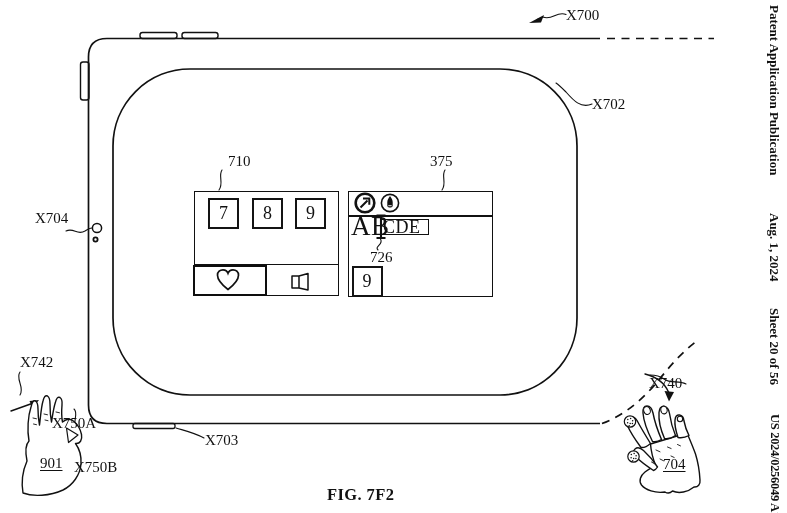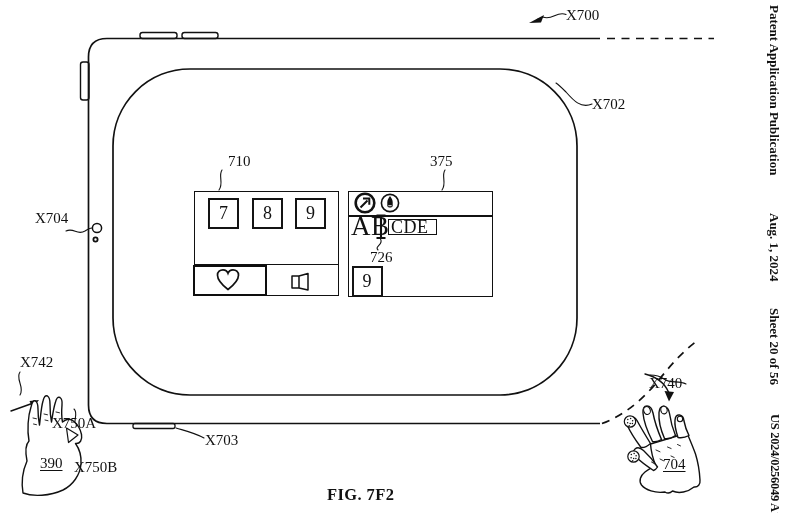--- a/index.html
+++ b/index.html
@@ -14,21 +14,21 @@
        display:flex;align-items:center;justify-content:center;font-size:18px;background:#fff;}
   #win710 .k1{left:13px;top:6px;}
   #win710 .k2{left:57px;top:6px;}
   #win710 .k3{left:100px;top:6px;}
   #win710 .tabrow{position:absolute;left:0;right:0;top:72px;border-top:1.6px solid #111;height:0;}
   #win710 .heartcell{position:absolute;left:-2px;top:72.5px;width:74px;height:31px;
        border:2.8px solid #0e0e0e;box-sizing:border-box;background:#fff;}
   #win712 .toolbar{position:absolute;left:0;right:0;top:0;height:23px;border-bottom:2px solid #111;}
   #win712 .abtext{position:absolute;left:2px;top:24px;font-size:27px;line-height:20px;letter-spacing:0.5px;}
   #win712 .field{position:absolute;left:31px;top:27px;width:49px;height:16px;border:1.5px solid #111;
-       box-sizing:border-box;font-size:18px;line-height:14px;padding-left:2px;letter-spacing:0.5px;margin-left:8px;}
+       box-sizing:border-box;font-size:18px;line-height:14px;padding-left:2px;letter-spacing:0.5px;}
   #win712 .key9{left:2.5px;top:73.5px;}
   
   .label{position:absolute;font-size:15px;line-height:13px;white-space:nowrap;}
   .ul{text-decoration:underline;text-underline-offset:2px;}
   .caption{position:absolute;left:327px;top:485px;font-size:16.5px;font-weight:bold;
        letter-spacing:0.4px;}
   
   .pheader{position:absolute;left:787px;top:0;width:513px;height:26px;
        transform-origin:0 0;transform:rotate(90deg);font-weight:bold;font-size:13px;}
   .pheader span{position:absolute;top:5px;white-space:nowrap;}
@@ -164,21 +164,21 @@
   <div class="label" style="left:592px;top:98px">X702</div>
   <div class="label" style="left:205px;top:434px">X703</div>
   <div class="label" style="left:35px;top:212px">X704</div>
   <div class="label" style="left:228px;top:155px">710</div>
   <div class="label" style="left:430px;top:155px">375</div>
   <div class="label" style="left:370px;top:251px">726</div>
   <div class="label" style="left:649px;top:377px">X740</div>
   <div class="label" style="left:20px;top:356px">X742</div>
   <div class="label" style="left:52px;top:417px">X750A</div>
   <div class="label" style="left:74px;top:461px">X750B</div>
-  <div class="label ul" style="left:40px;top:457px">390</div>
+  <div class="label ul" style="left:40px;top:457px">901</div>
   <div class="label ul" style="left:663px;top:458px">704</div>
 
   <div class="caption">FIG. 7F2</div>
 
   <div class="pheader">
     <span class="ph1">Patent Application Publication</span>
     <span class="ph2">Aug. 1, 2024</span>
     <span class="ph3">Sheet 20 of 56</span>
     <span class="ph4">US 2024/0256049 A1</span>
   </div>

